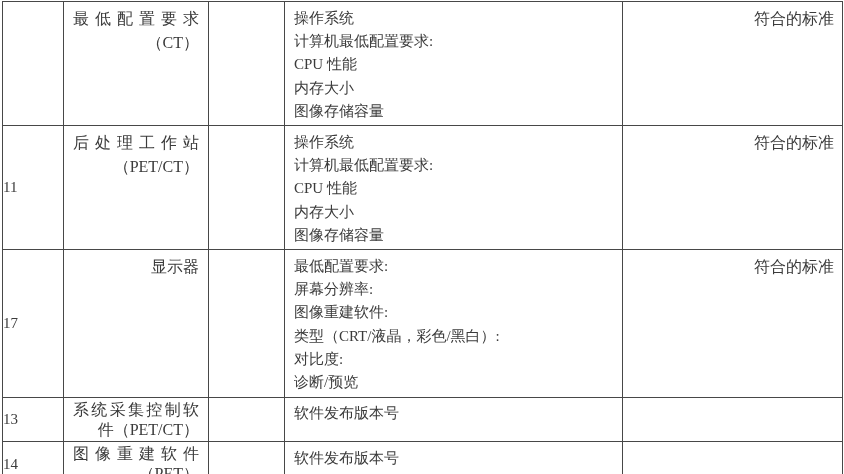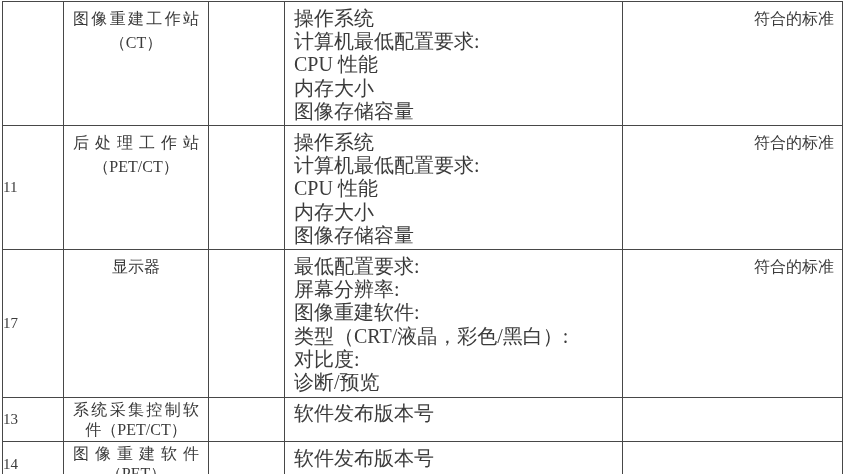--- a/index.html
+++ b/index.html
@@ -27,34 +27,34 @@
   td.index {
     text-align: left;
     vertical-align: middle;
     font-size: 15px;
   }
   td.name {
     padding: 5px 9px 2px 9px;
     font-size: 16px;
     line-height: 23.5px;
   }
-  .name-line { text-align: center; }
+  .name-line { text-align: right; }
   .name-line.jl {
     text-align: justify;
     text-align-last: justify;
     text-justify: inter-character;
   }
   tr.compact td.name {
     line-height: 19.5px;
     padding-top: 2px;
     font-family: Liberation Serif, serif;
   }
   td.req {
     padding: 5px 8px 2px 9px;
-    font-size: 20px;
+    font-size: 15px;
     line-height: 23.2px;
   }
   td.req.mid { vertical-align: middle; padding-top: 0; padding-bottom: 12px; }
   td.std {
     padding: 5px 8px 2px 9px;
     font-size: 16px;
     line-height: 23px;
     text-align: right;
   }
   .req-line, .std-line { white-space: nowrap; }
@@ -67,21 +67,21 @@
     <col style="width:61px">
     <col style="width:145px">
     <col style="width:76px">
     <col style="width:338px">
     <col style="width:220px">
   </colgroup>
   <tbody>
       <tr style="height: 122px;">
         <td class="index"></td>
         <td class="name">
-          <div class="name-line jl">图像重建工作站</div>
+          <div class="name-line jl">最低配置要求</div>
           <div class="name-line">（CT）</div>
         </td>
         <td class="spec"></td>
         <td class="req">
           <div class="req-line">操作系统</div>
           <div class="req-line">计算机最低配置要求:</div>
           <div class="req-line">CPU 性能</div>
           <div class="req-line">内存大小</div>
           <div class="req-line">图像存储容量</div>
         </td>

